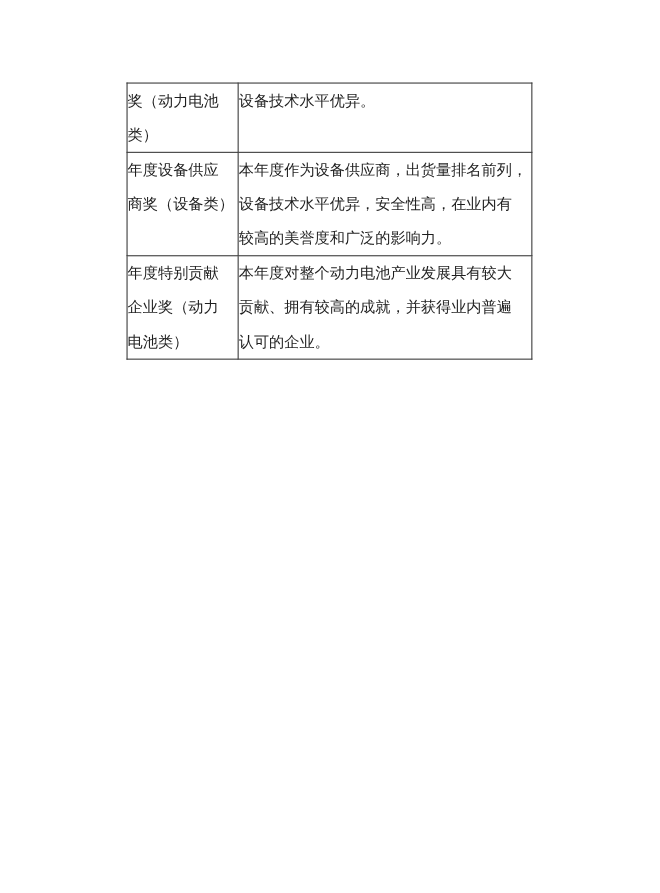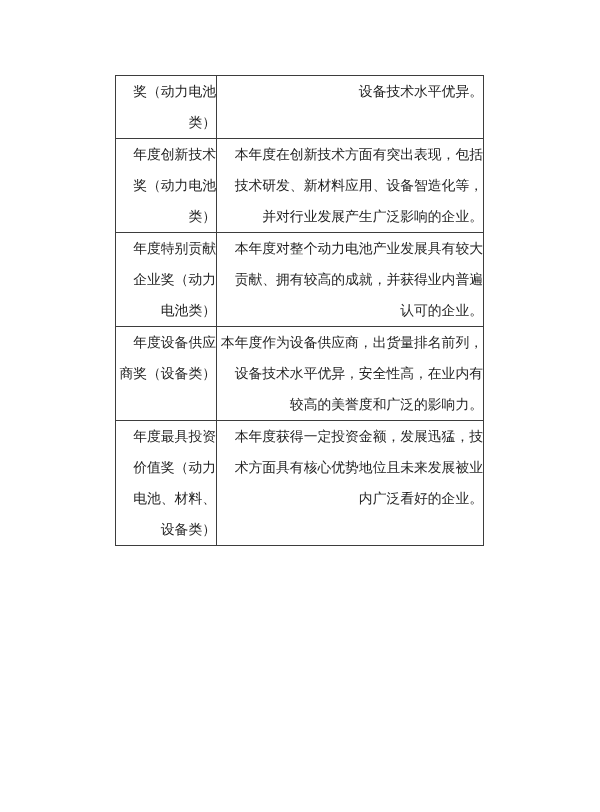--- a/index.html
+++ b/index.html
@@ -22,21 +22,21 @@
     position: absolute;
     left: 115px;
     top: 75px;
     width: 368px;
     border-collapse: collapse;
     table-layout: fixed;
   }
   table.awards-table td {
     border: 1px solid #3d3d3d;
     vertical-align: top;
-    text-align: right;
+    text-align: left;
     white-space: pre-line;
     padding: 0;
     font-family: "Liberation Serif", "DejaVu Serif", serif;
     font-size: 13.8px;
     line-height: 31px;
     color: #1e1e1e;
     overflow: hidden;
   }
   col.col-award { width: 101px; }
   col.col-desc  { width: 267px; }
@@ -50,46 +50,29 @@
       <col class="col-award">
       <col class="col-desc">
     </colgroup>
     <tbody>
       <tr>
         <td>奖（动力电池
 类）</td>
         <td>设备技术水平优异。</td>
       </tr>
       <tr>
-        <td>年度创新技术
-奖（动力电池
-类）</td>
-        <td>本年度在创新技术方面有突出表现，包括
-技术研发、新材料应用、设备智造化等，
-并对行业发展产生广泛影响的企业。</td>
+        <td>年度设备供应
+商奖（设备类）</td>
+        <td>本年度作为设备供应商，出货量排名前列，
+设备技术水平优异，安全性高，在业内有
+较高的美誉度和广泛的影响力。</td>
       </tr>
       <tr>
         <td>年度特别贡献
 企业奖（动力
 电池类）</td>
         <td>本年度对整个动力电池产业发展具有较大
 贡献、拥有较高的成就，并获得业内普遍
 认可的企业。</td>
       </tr>
-      <tr>
-        <td>年度设备供应
-商奖（设备类）</td>
-        <td>本年度作为设备供应商，出货量排名前列，
-设备技术水平优异，安全性高，在业内有
-较高的美誉度和广泛的影响力。</td>
-      </tr>
-      <tr>
-        <td>年度最具投资
-价值奖（动力
-电池、材料、
-设备类）</td>
-        <td>本年度获得一定投资金额，发展迅猛，技
-术方面具有核心优势地位且未来发展被业
-内广泛看好的企业。</td>
-      </tr>
     </tbody>
   </table>
 </div>
 
 </body></html>

